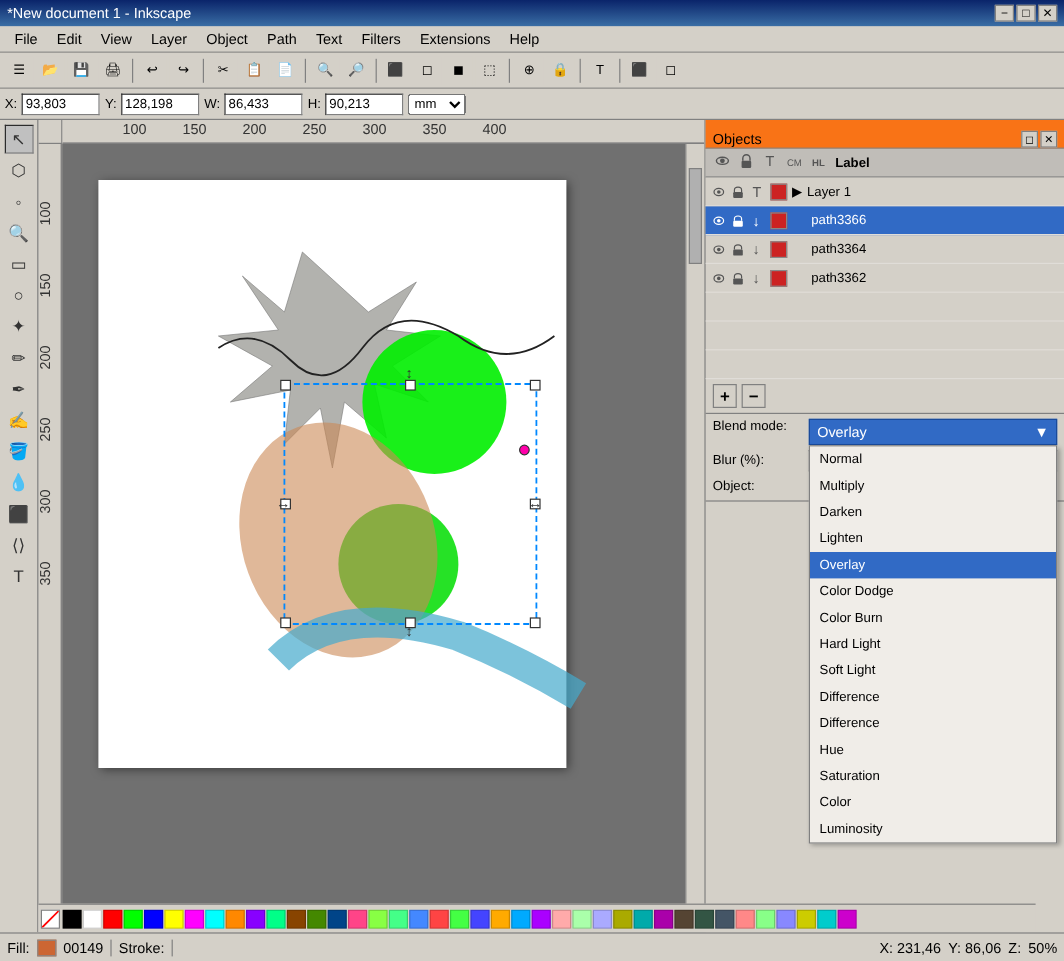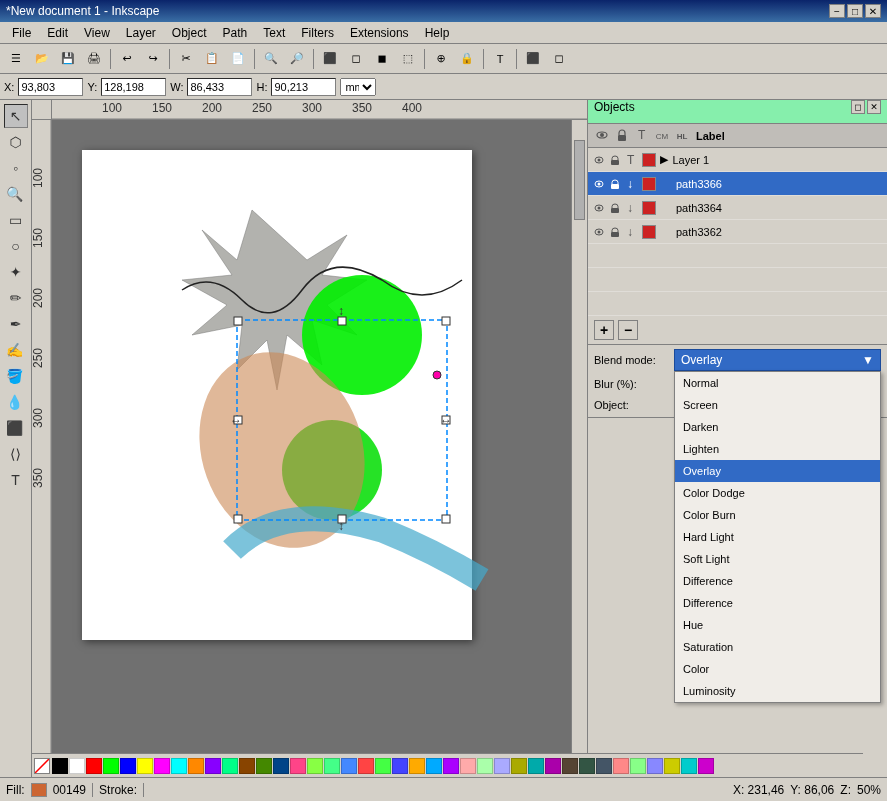--- a/index.html
+++ b/index.html
@@ -67,21 +67,21 @@
       padding: 0 4px;
       gap: 4px;
       border-bottom: 1px solid #808080;
     }
     .coord-label { color: #000; font-size: 11px; }
     .coord-input {
       width: 65px; height: 18px; border: 1px inset #808080;
       background: white; padding: 0 2px; font-size: 11px;
     }
     .unit-select {
-      width: 36px; height: 18px; font-size: 11px;
+      width: 48px; height: 18px; font-size: 11px;
     }
 
     
     #left-toolbar {
       width: 32px;
       background: #d4d0c8;
       border-right: 1px solid #808080;
       display: flex;
       flex-direction: column;
       align-items: center;
@@ -143,24 +143,24 @@
 
     
     #right-panel {
       width: 300px;
       background: #d4d0c8;
       border-left: 1px solid #808080;
       display: flex;
       flex-direction: column;
     }
     #objects-header {
-      background: #86efac;
+      background: #f97316;
       height: 24px;
       display: flex;
-      align-items: flex-start;
+      align-items: flex-end;
       padding: 0 6px;
       border-bottom: 1px solid #808080;
       justify-content: space-between;
     }
     #objects-header-controls { display: flex; gap: 2px; }
     .panel-ctrl-btn {
       width: 14px; height: 14px;
       background: #d4d0c8; border: 1px solid #808080;
       display: flex; align-items: center; justify-content: center;
       font-size: 9px; cursor: pointer;
@@ -190,21 +190,20 @@
     .layer-vis-icons { display: flex; gap: 2px; margin-right: 4px; }
     .vis-icon { width: 14px; height: 14px; display: flex; align-items: center; justify-content: center; font-size: 9px; color: #555; }
 
     
     #blend-area {
       padding: 4px 6px;
       border-bottom: 1px solid #808080;
     }
     #blend-mode-row {
       display: flex;
-      align-items: center;
       margin-bottom: 4px;
       position: relative;
     }
     #blend-label { width: 80px; font-size: 11px; }
     #blend-dropdown-btn {
       flex: 1;
       height: 22px;
       background: #316ac5;
       color: white;
       border: 1px solid #1a4a9a;
@@ -620,21 +619,21 @@
       <div id="blend-area">
         <div id="blend-mode-row">
           <span id="blend-label">Blend mode:</span>
           <div id="blend-dropdown-btn">
             <span>Overlay</span>
             <span>▼</span>
           </div>
 
           <div id="blend-dropdown-menu">
             <div class="dropdown-item">Normal</div>
-            <div class="dropdown-item">Screen</div>
+            <div class="dropdown-item">Multiply</div>
             <div class="dropdown-item">Darken</div>
             <div class="dropdown-item">Lighten</div>
             <div class="dropdown-item selected">Overlay</div>
             <div class="dropdown-item">Color Dodge</div>
             <div class="dropdown-item">Color Burn</div>
             <div class="dropdown-item">Hard Light</div>
             <div class="dropdown-item">Soft Light</div>
             <div class="dropdown-item">Difference</div>
             <div class="dropdown-item">Difference</div>
             <div class="dropdown-item">Hue</div>

